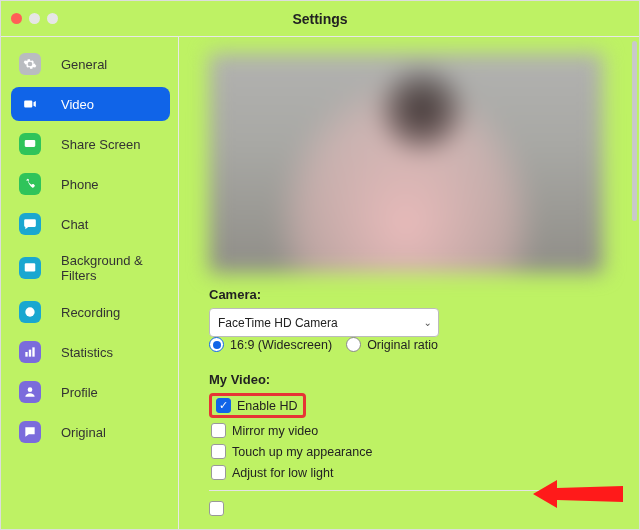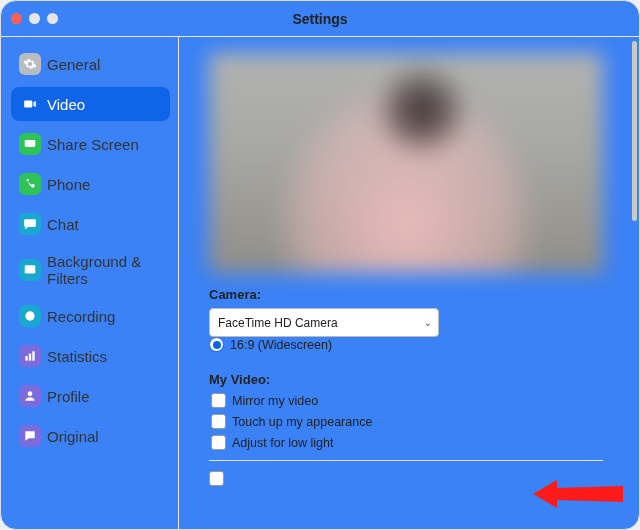--- a/index.html
+++ b/index.html
@@ -8,23 +8,23 @@
     background: #f0f0f0;
     width: 640px;
     height: 530px;
     overflow: hidden;
     font-size: 13px;
     color: #222;
   }
   .window {
     width: 640px;
     height: 530px;
-    background: #3b82f6;
+    background: #bef264;
     border: 1px solid #ddd;
-    border-radius: 16px;
+    border-radius: 0;
     position: relative;
     display: flex;
     flex-direction: column;
   }
   .titlebar {
     height: 36px;
     border-bottom: 1px solid #e8e8e8;
     display: flex;
     align-items: center;
     position: relative;
@@ -57,25 +57,25 @@
   .sidebar {
     width: 178px;
     padding: 10px 8px 10px 10px;
     border-right: 1px solid #e8e8e8;
     overflow-y: auto;
     flex: 0 0 auto;
   }
   .sidebar-item {
     display: flex;
     align-items: center;
-    gap: 6px;
+    gap: 20px;
     padding: 6px 8px;
     border-radius: 8px;
     cursor: pointer;
-    font-size: 15px;
+    font-size: 13px;
     color: #333;
     margin-bottom: 6px;
   }
   .sidebar-item.active {
     background: #1064e8;
     color: #fff;
   }
   .sidebar-item .icon-wrap {
     width: 22px;
     height: 22px;
@@ -291,25 +291,35 @@
       <div class="select">
         <span>FaceTime HD Camera</span>
         <span class="chev">⌄</span>
       </div>
 
       <div class="radio-group">
         <label class="radio-row">
           <span class="radio checked"></span>
           <span>16:9 (Widescreen)</span>
         </label>
+        <label class="radio-row">
+          <span class="radio"></span>
+          <span>Original ratio</span>
+        </label>
       </div>
 
       <div class="section-label">My Video:</div>
 
       <div class="check-list">
+        <div class="highlight-box">
+          <label class="check-row" style="margin-bottom:0">
+            <span class="checkbox checked"></span>
+            <span>Enable HD</span>
+          </label>
+        </div>
         <label class="check-row">
           <span class="checkbox"></span>
           <span>Mirror my video</span>
         </label>
         <label class="check-row">
           <span class="checkbox"></span>
           <span>Touch up my appearance</span>
         </label>
         <label class="check-row" style="margin-bottom:10px">
           <span class="checkbox"></span>

